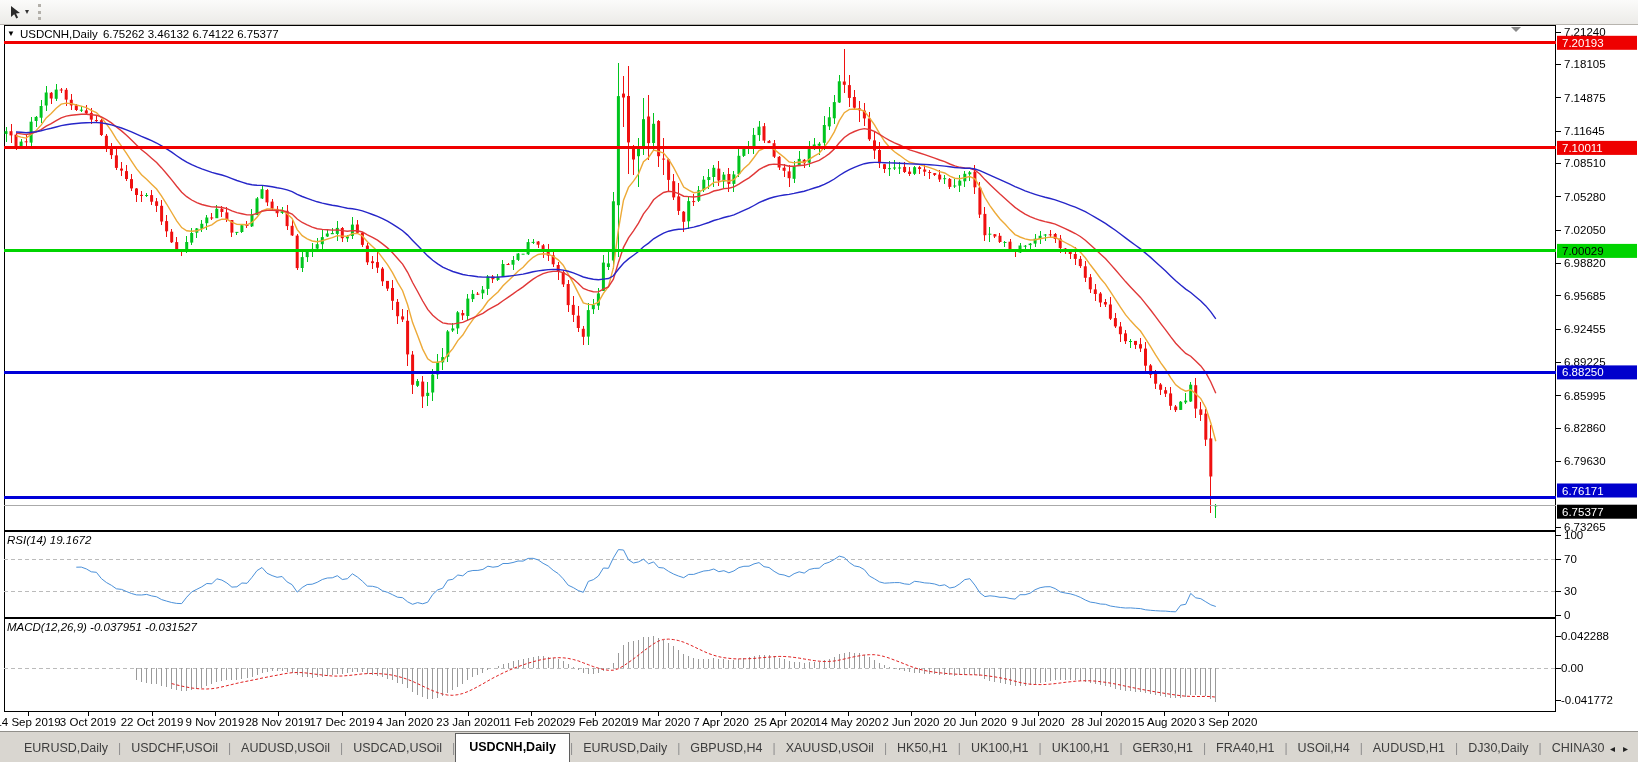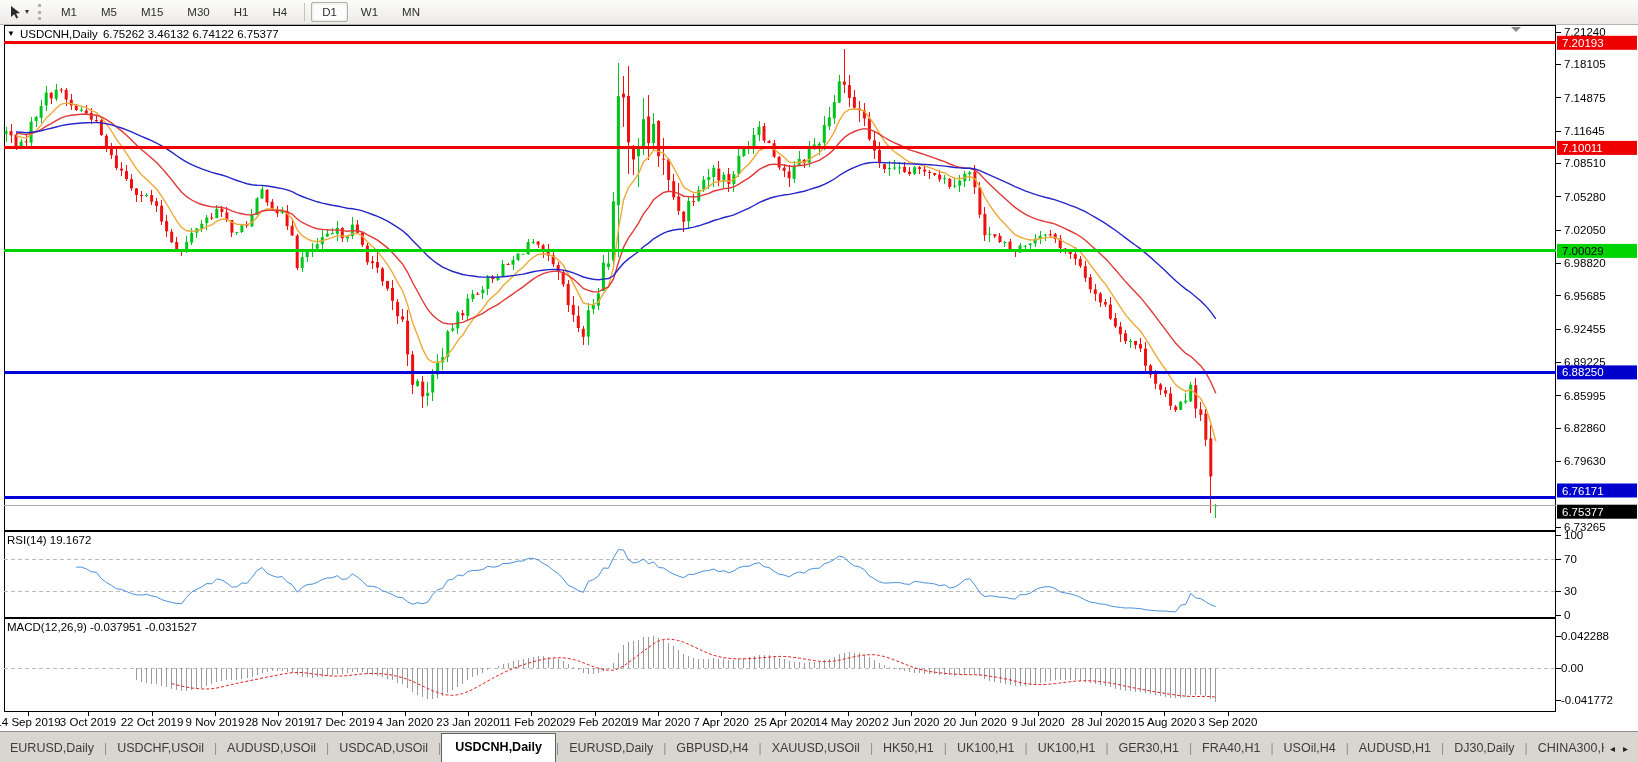--- a/index.html
+++ b/index.html
@@ -28,29 +28,29 @@
   }
   .sep{width:1px;height:18px;background:#c6c3bd;margin:0 5px;}
   
   #chart-svg{position:absolute;top:25px;left:0;display:block;}
   .chart-title{
     position:absolute;top:28px;left:7px;font-size:11.5px;color:#000;
     display:flex;align-items:center;gap:5px;z-index:5;
   }
   .chart-title .tri{font-size:8px;line-height:1;color:#000;}
   .pane-label{
-    position:absolute;left:7px;font-size:11.5px;color:#000;z-index:5;
+    position:absolute;left:7px;font-size:11.5px;color:#000;z-index:5;font-style:italic;
   }
   #rsi-label{top:534px;}
   #macd-label{top:621px;text-align:center;}
   
   .tabbar{
     position:absolute;bottom:0;left:0;width:1638px;height:31px;
     background:#d9d6d0;border-top:1px solid #918f8a;
-    display:flex;align-items:flex-end;box-sizing:border-box;
+    display:flex;align-items:flex-end;box-sizing:border-box;padding-left:14px;
   }
   .tab-list{display:flex;align-items:flex-end;overflow:hidden;flex:1 1 auto;}
   .tab{
     font-size:12.5px;color:#3d3d3d;padding:6px 10px 7px;white-space:nowrap;cursor:default;
   }
   .tab.active{
     background:#ffffff;border:1px solid #5f5f5f;border-bottom:none;
     color:#000;font-weight:bold;padding:6px 13px 8px;
   }
   .tab-sep{color:#8d8d8d;font-size:12px;padding-bottom:7px;}
@@ -63,32 +63,20 @@
 <body>
 
 <div class="toolbar">
   <div class="tool-btn">
     <svg width="15" height="15" viewBox="0 0 15 15">
       <path d="M3,1 L3,12 L6.2,9.2 L8.3,13.4 L10.1,12.5 L8,8.4 L12,8 Z" fill="#2a2a2a"></path>
     </svg>
     <span class="caret">▾</span>
   </div>
   <div class="grip"></div>
-  <div class="tf-wrap">
-      <div class="tf-btn">M1</div>
-      <div class="tf-btn">M5</div>
-      <div class="tf-btn">M15</div>
-      <div class="tf-btn">M30</div>
-      <div class="tf-btn">H1</div>
-      <div class="tf-btn">H4</div>
-      <div class="sep"></div>
-      <div class="tf-btn active">D1</div>
-      <div class="tf-btn">W1</div>
-      <div class="tf-btn">MN</div>
-    </div>
 </div>
 
 <svg id="chart-svg" width="1638" height="706">
     <g transform="translate(0,-25)">
       <rect x="4.5" y="25.5" width="1551" height="505" fill="none" stroke="#000" stroke-width="1" shape-rendering="crispEdges"></rect>
       <rect x="4.5" y="531.5" width="1551" height="86" fill="none" stroke="#000" stroke-width="1" shape-rendering="crispEdges"></rect>
       <rect x="4.5" y="618.5" width="1551" height="93" fill="none" stroke="#000" stroke-width="1" shape-rendering="crispEdges"></rect>
       <line x1="6" y1="126.92709127105432" x2="6" y2="141.78945708169584" stroke="#00c41e" stroke-width="1" shape-rendering="crispEdges"></line>
       <rect x="4.5" y="131.2" width="3" height="2.7" fill="#00c41e"></rect>
       <line x1="11.02" y1="124.29858531492593" x2="11.02" y2="142.67195690183314" stroke="#ef1010" stroke-width="1" shape-rendering="crispEdges"></line>

